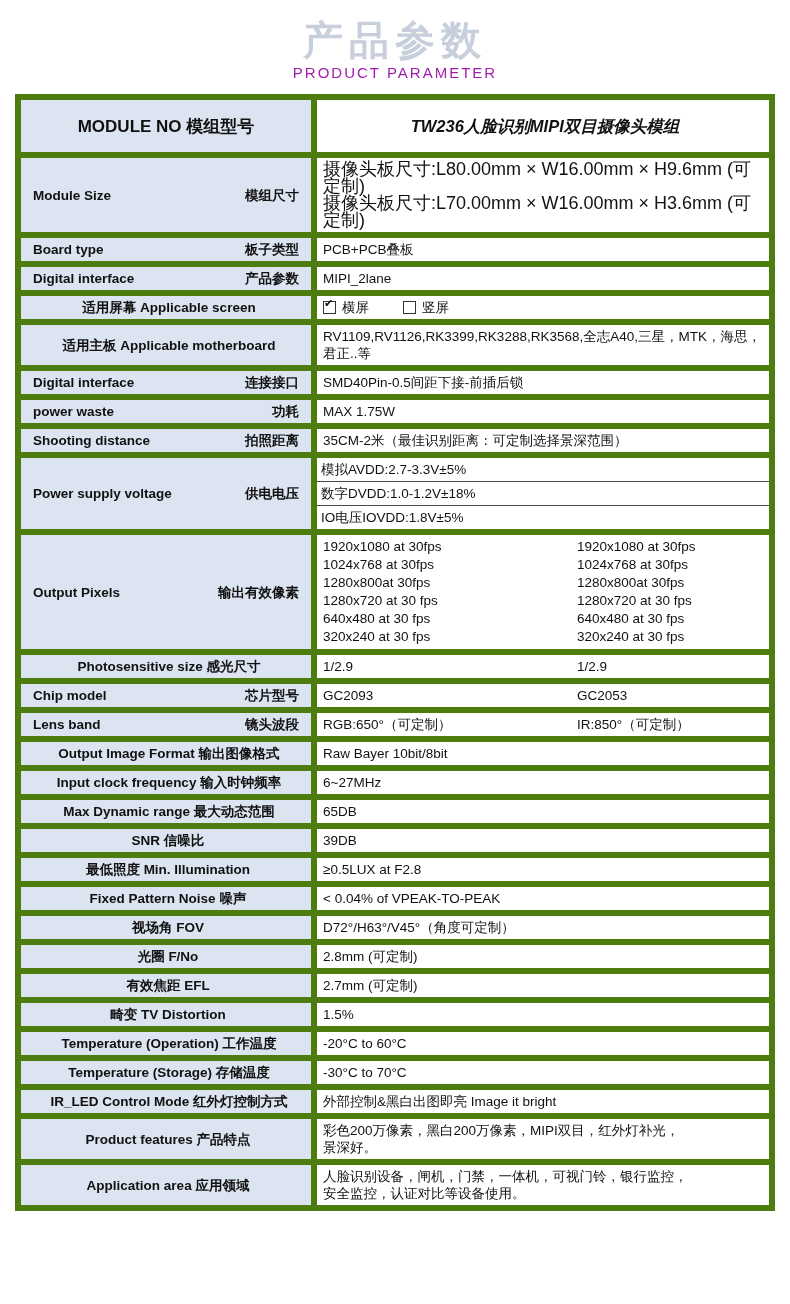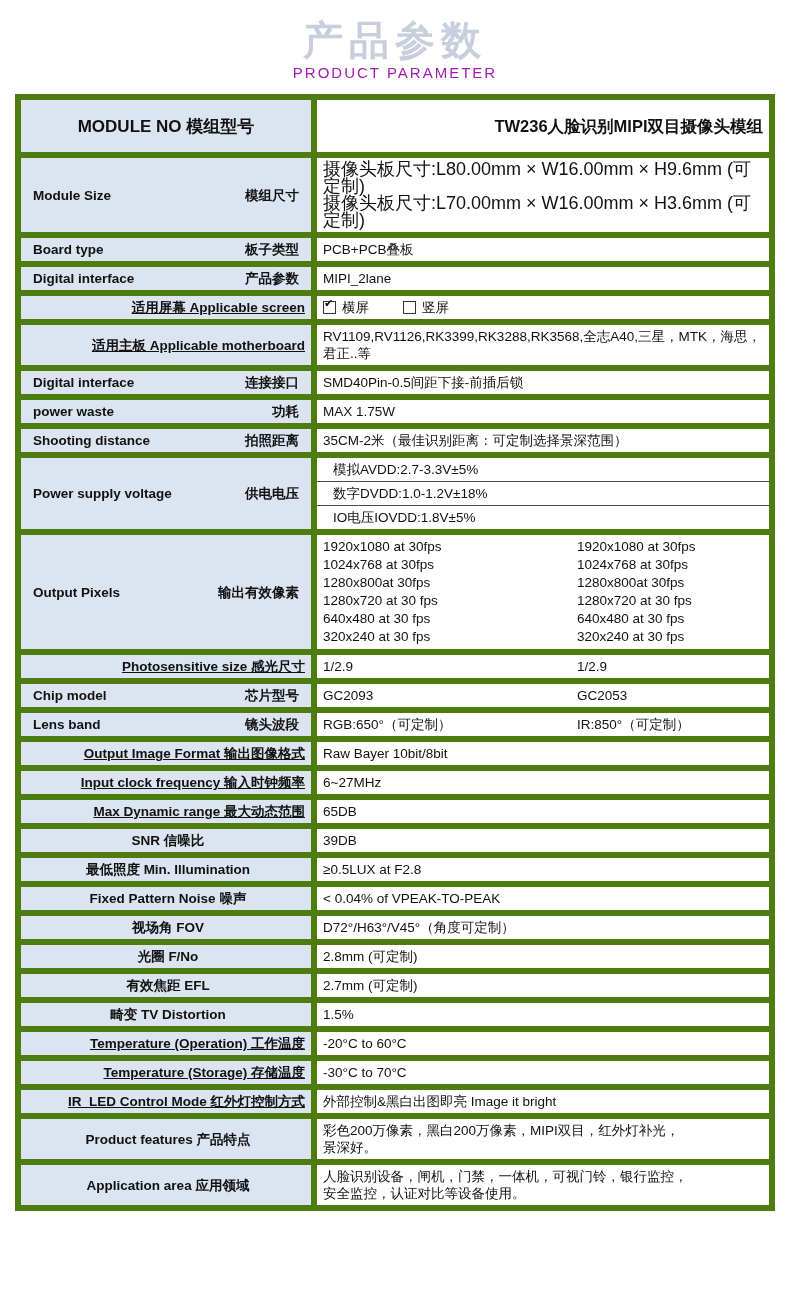--- a/index.html
+++ b/index.html
@@ -63,42 +63,42 @@
   td.label .lbl-inner {
     display: flex;
     justify-content: space-between;
     padding: 0 6px;
   }
   td.label.center {
     text-align: center;
     padding-left: 10px;
   }
   td.label.single {
-    text-align: right;
+    text-align: center;
     padding-left: 12px;
-    text-decoration: underline;
   }
   td.val {
     background: #ffffff;
     font-size: 13.5px;
     padding-left: 8px;
   }
   .headrow td {
     height: 46px;
   }
   .headrow td.label {
     font-size: 17px;
     font-weight: bold;
     text-align: center;
   }
   .headrow td.val {
     font-size: 16.5px;
     font-weight: bold;
-    text-align: right;
+    text-align: center;
     padding-left: 10px;
+    font-style: italic;
   }
   .two-line {
     line-height: 19px;
   }
   .sub-split {
     display: block;
   }
   .pix-grid {
     display: flex;
   }
@@ -149,21 +149,21 @@
     line-height: 11px;
     color: #111;
   }
   .nowrap-small {
     font-size: 18px;
   }
   .stack-cell {
     padding: 0 !important;
   }
   .stack-cell > div {
-    padding: 3px 16px;
+    padding: 3px 4px;
     border-bottom: 1px solid #4a4a4a;
   }
   .stack-cell > div:last-child {
     border-bottom: none;
   }
 </style>
 </head>
 <body>
 
 <div class="page">

